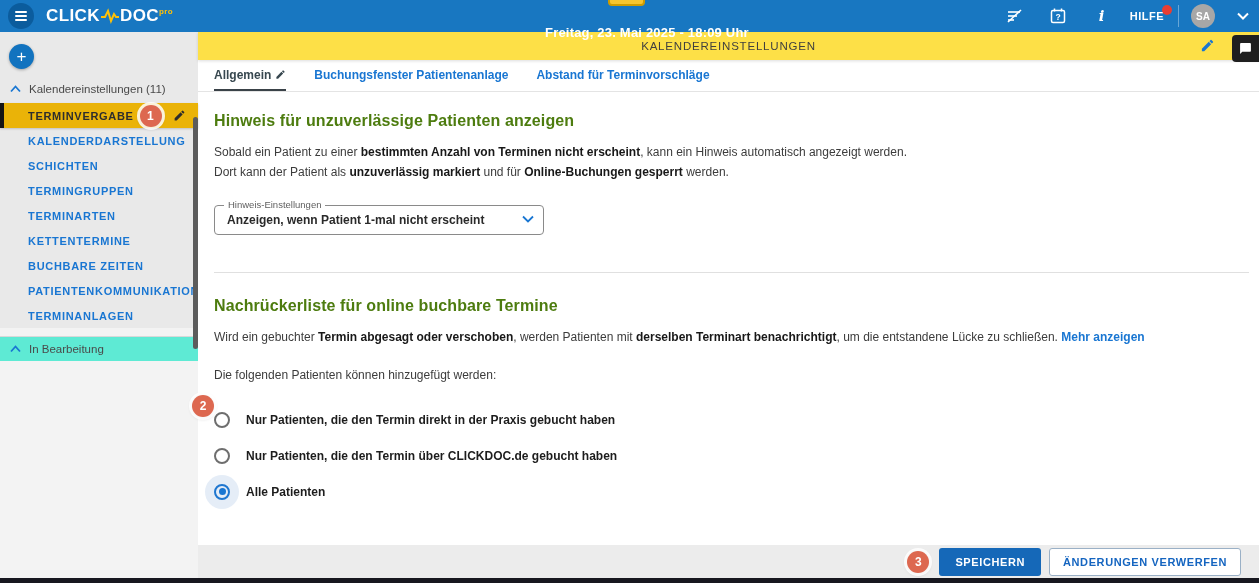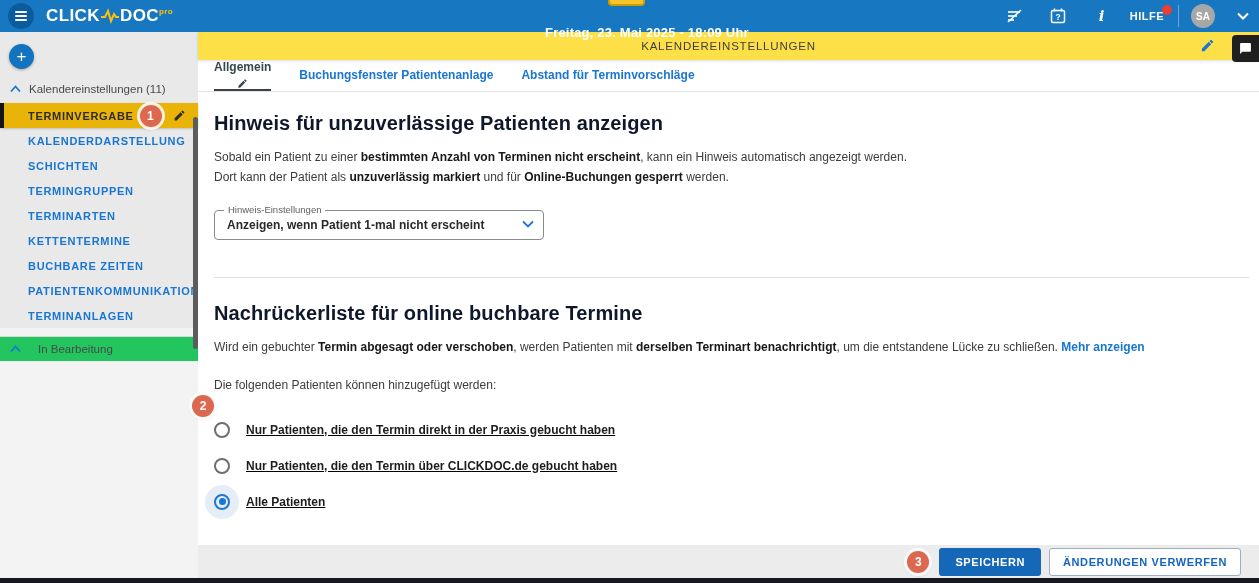--- a/index.html
+++ b/index.html
@@ -49,53 +49,53 @@
                 font-size:11.5px; color:#4a4a4a; cursor:pointer; }
   .sb-item { height:25px; display:flex; align-items:center; padding-left:28px; font-size:11px;
              font-weight:bold; letter-spacing:.7px; color:#1976d2; cursor:pointer; }
   .sb-item.active { height:25px; background:#eab308; color:#2d2d2d; border-left:4px solid #141414;
                     padding-left:24px; box-shadow:0 1px 2px rgba(0,0,0,.18); }
   .sb-item.active .pencil { margin-left:auto; margin-right:12px; display:flex; }
   .badge { width:22px; height:22px; border-radius:50%; background:#dd6850; color:#fff; font-size:12px;
            font-weight:bold; display:flex; align-items:center; justify-content:center;
            box-shadow:0 0 0 3px rgba(255,255,255,.85), 0 1px 4px rgba(0,0,0,.3); flex:none; }
   .sb-item .badge { margin-left:6px; }
-  .sb-section2 { display:flex; align-items:center; gap:17px; padding:6px 8px 6px 10px; background:#22c55e;
+  .sb-section2 { display:flex; align-items:center; gap:8px; padding:6px 8px 6px 10px; background:#5eead4;
                  border-top:1px solid #d8d8d8; font-size:11.5px; color:#4a4a4a; cursor:pointer; }
   .sb-thumb { position:absolute; top:85px; right:0; width:5px; height:232px; background:#5c5c5c; border-radius:3px; }
 
   
   .main { flex:1; display:flex; flex-direction:column; position:relative; background:#fff; padding-bottom:5px; }
   .subheader { height:28px; background:#fde047; box-shadow:0 1px 3px rgba(0,0,0,.14); position:relative;
                display:flex; align-items:center; justify-content:center; z-index:6; }
   .sh-title { font-size:11.5px; letter-spacing:.8px; color:#3f3f3f; }
   .sh-edit { position:absolute; right:44px; top:6px; cursor:pointer; display:flex; }
 
   .tabs { height:32px; background:#fff; border-bottom:1px solid #e4e4e4; display:flex; gap:28px;
           padding-left:16px; align-items:stretch; }
   .tab { display:flex; align-items:center; gap:4px; font-size:12px; font-weight:bold; color:#1976d2;
          cursor:pointer; border-bottom:2px solid transparent; }
-  .tab.active { color:#37474f; border-bottom-color:#3a4248;flex-direction:column; }
+  .tab.active { color:#37474f; border-bottom-color:#3a4248; }
 
   .content { flex:1; position:relative; padding:20px 10px 0 16px; }
-  .h2 { font-size:20px; font-weight:bold; color:#0f172a; letter-spacing:.1px; margin-bottom:12px; }
+  .h2 { font-size:16px; font-weight:bold; color:#4d7c0f; letter-spacing:.1px; margin-bottom:12px; }
   .para { font-size:12px; color:#3c3c3c; line-height:1.7; }
   .para b { color:#181818; }
   .more-link { color:#1976d2; font-weight:bold; cursor:pointer; text-decoration:none; }
 
   .select-field { position:relative; width:330px; height:30px; border:1px solid #8a8a8a; border-radius:4px;
                   margin-top:22px; display:flex; align-items:center; padding:0 30px 0 12px; cursor:pointer; background:#fff; }
   .select-label { position:absolute; top:-7px; left:9px; background:#fff; padding:0 4px; font-size:9.5px; color:#5f5f5f; }
   .select-value { font-size:12px; font-weight:bold; color:#2a2a2a; white-space:nowrap; }
   .select-chevron { position:absolute; right:9px; top:9px; display:flex; }
 
   .divider { border:none; border-top:1px solid #e0e0e0; margin:37px 0 24px 0; }
 
   .radio-group { margin-top:16px; }
-  .radio-row { display:flex; align-items:center; height:36px; cursor:pointer;text-decoration:underline; }
+  .radio-row { display:flex; align-items:center; height:36px; cursor:pointer; }
   .radio { position:relative; width:16px; height:16px; border-radius:50%; border:2px solid #6e6e6e;
            flex:none; margin-right:16px; }
   .radio.checked { border-color:#1976d2; }
   .radio.checked::after { content:''; position:absolute; inset:2.5px; border-radius:50%; background:#1976d2; }
   .radio.checked::before { content:''; position:absolute; left:-11px; top:-11px; width:34px; height:34px;
            border-radius:50%; background:rgba(70,130,200,.14); }
   .radio-label { font-size:12px; font-weight:bold; color:#1d1d1d; }
 
   .badge-step2 { position:absolute; left:-6px; top:303px; z-index:9; }
 

